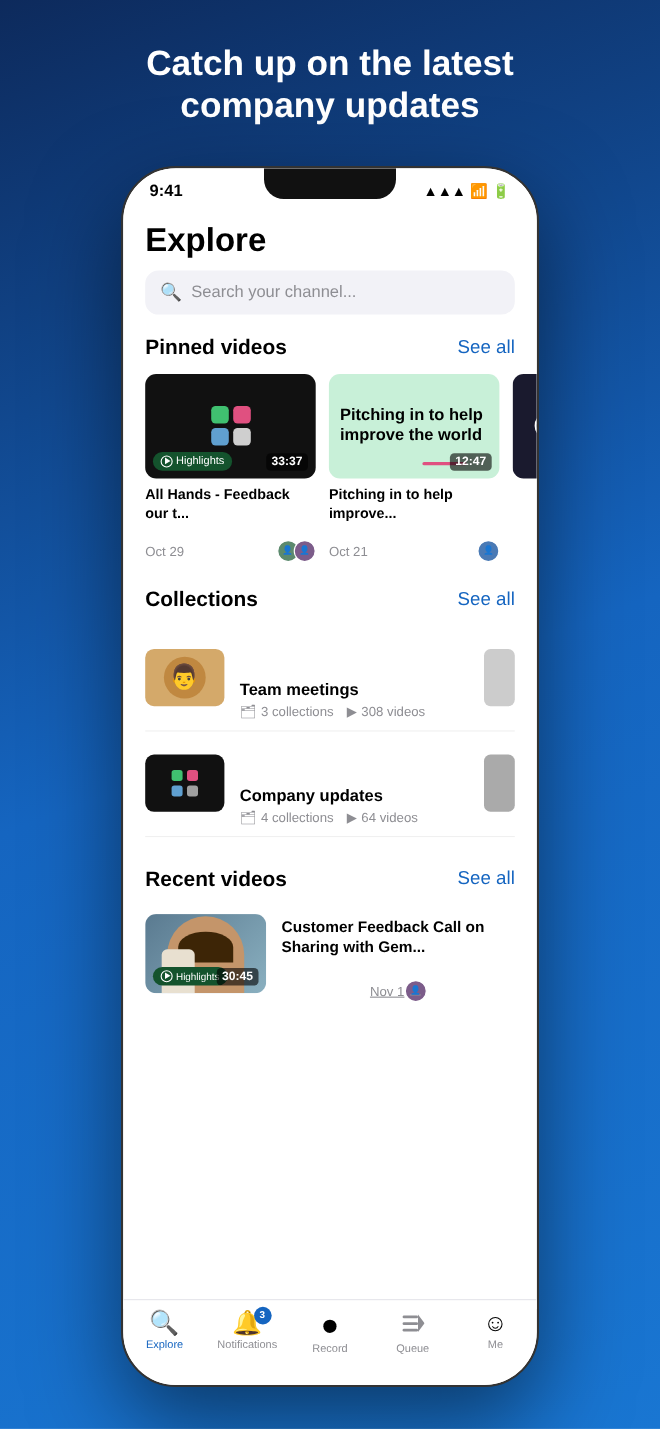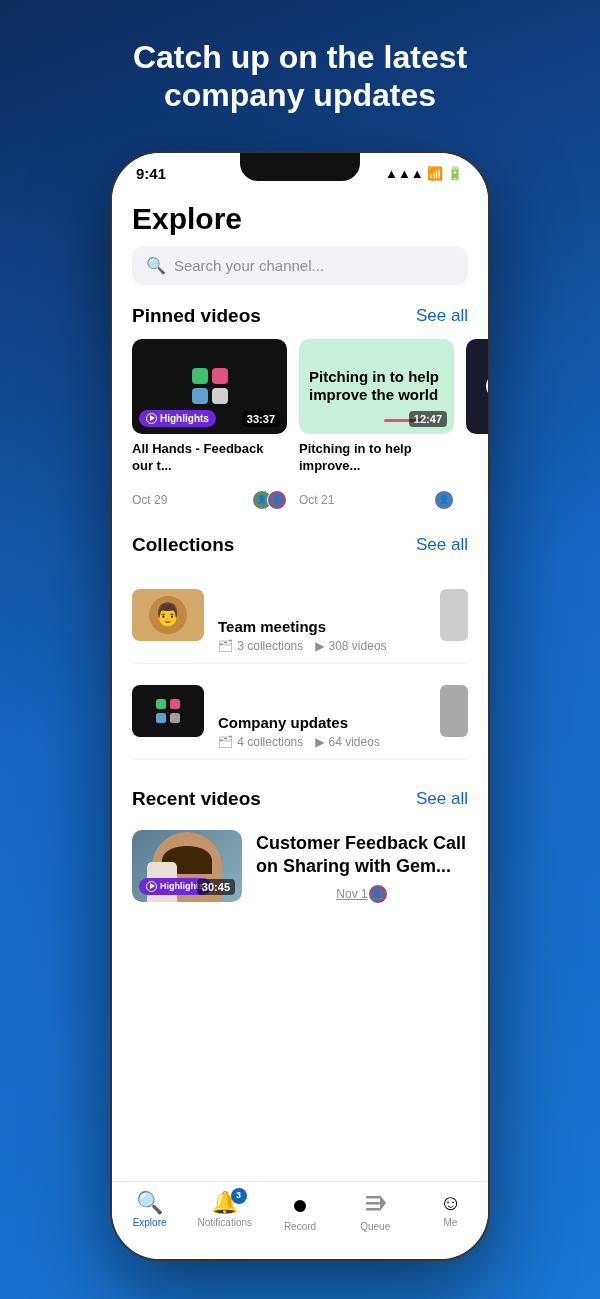--- a/index.html
+++ b/index.html
@@ -75,21 +75,21 @@
       gap: 8px;
       color: #8e8e93;
       font-size: 15px;
     }
     .search-icon-inline {
       font-size: 16px;
     }
     .section-header {
       display: flex;
       justify-content: space-between;
-      align-items: center;
+      align-items: flex-start;
       padding: 4px 20px 12px;
     }
     .section-title {
       font-size: 19px;
       font-weight: 800;
       color: #000;
     }
     .see-all {
       color: #1565c0;
       font-size: 17px;
@@ -128,28 +128,28 @@
     .thumb-big-text {
       font-size: 15px;
       font-weight: 800;
       color: #000;
       line-height: 1.2;
     }
     .highlights-badge {
       position: absolute;
       bottom: 7px;
       left: 7px;
-      background: #6d28d9;
+      background: #14532d;
       color: white;
       font-size: 10px;
-      font-weight: 700;
+      font-weight: 400;
       padding: 3px 7px;
       border-radius: 20px;
       display: flex;
-      align-items: flex-start;
+      align-items: flex-end;
       gap: 3px;
     }
     .play-circle {
       width: 11px;
       height: 11px;
       border: 1.5px solid white;
       border-radius: 50%;
       display: flex;
       align-items: center;
       justify-content: center;
@@ -281,25 +281,25 @@
     .recent-thumb-bg {
       width: 100%;
       height: 100%;
       background: linear-gradient(135deg, #5a7a90, #8ab0c0);
       display: flex;
       align-items: center;
       justify-content: center;
     }
     .recent-info { flex: 1; padding-top: 2px; }
     .recent-title {
-      font-size: 18px;
+      font-size: 14px;
       font-weight: 700;
       color: #000;
       line-height: 1.3;
-      margin-bottom: 6px;
+      margin-bottom: 22px;
     }
     .recent-date {
       font-size: 12px;
       color: #8e8e93;
       display: flex;
       align-items: center;
       justify-content: center;
       text-decoration: underline;
     }
     .bottom-tab-bar {

